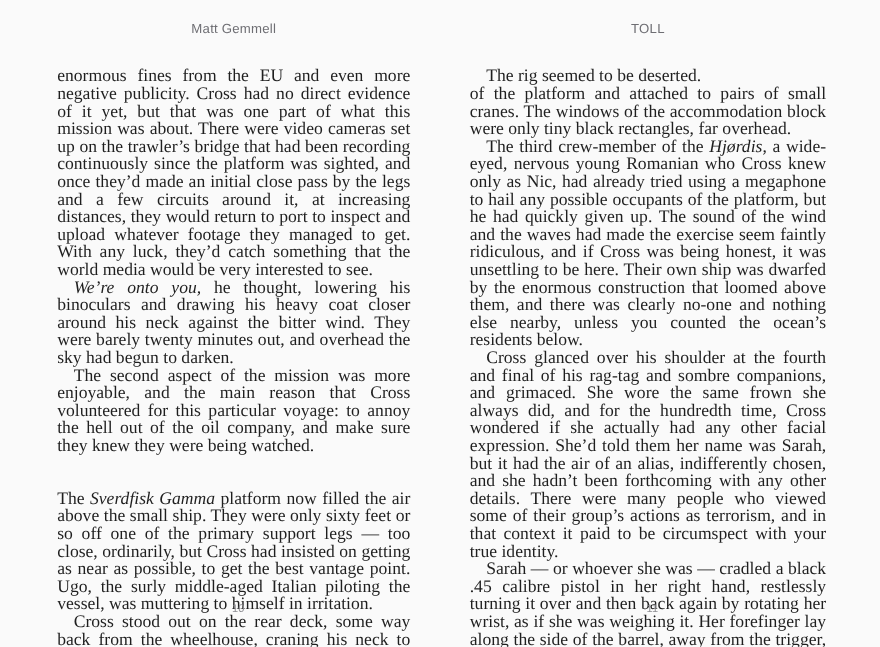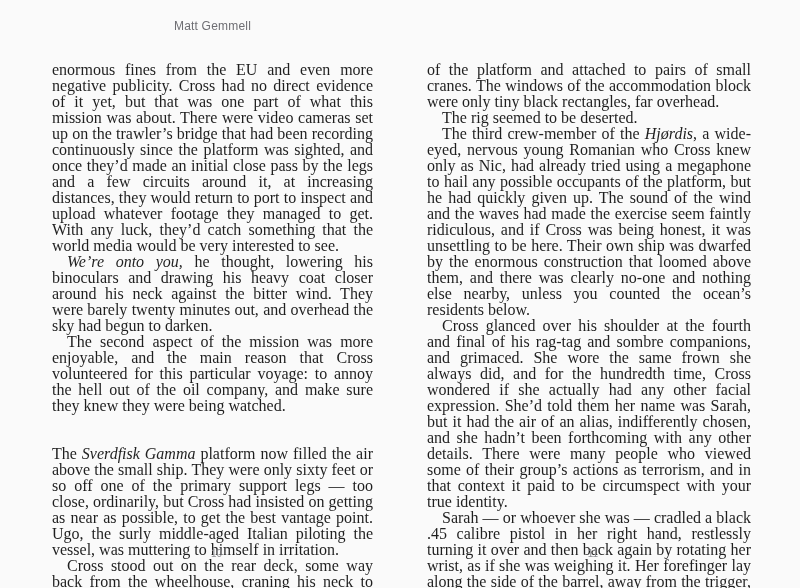--- a/index.html
+++ b/index.html
@@ -70,23 +70,24 @@
         <p class="para"><span>enormous fines from the EU and even more negative publicity. Cross had no direct evidence of it yet, but that was one part of what this mission was about. There were video cameras set up on the trawler’s bridge that had been recording continuously since the platform was sighted, and once they’d made an initial close pass by the legs and a few circuits around it, at increasing distances, they would return to port to inspect and upload whatever footage they managed to get. With any luck, they’d catch something that the world media would be very interested to see.</span></p>
         <p class="para indent"><span class="em">We’re onto you,</span><span> he thought, lowering his binoculars and drawing his heavy coat closer around his neck against the bitter wind. They were barely twenty minutes out, and overhead the sky had begun to darken.</span></p>
         <p class="para indent"><span>The second aspect of the mission was more enjoyable, and the main reason that Cross volunteered for this particular voyage: to annoy the hell out of the oil company, and make sure they knew they were being watched.</span></p>
         <p class="para section-gap"><span>The </span><span class="em">Sverdfisk Gamma</span><span> platform now filled the air above the small ship. They were only sixty feet or so off one of the primary support legs — too close, ordinarily, but Cross had insisted on getting as near as possible, to get the best vantage point. Ugo, the surly middle-aged Italian piloting the vessel, was muttering to himself in irritation.</span></p>
         <p class="para indent"><span>Cross stood out on the rear deck, some way back from the wheelhouse, craning his neck to look up at the vast installation. He could see the slate-grey clouds through various walkways, gratings, and gaps in the superstructure, and there were two bright orange lifeboats, covered with red tarpaulins, slung against the nearest side</span></p>
       </div>
     <div class="page-number">10</div>
   </div>
 
   <div class="page right">
+    <div class="running-header">TOLL</div>
     <div class="page-body">
+        <p class="para indent"><span>The rig seemed to be deserted.</span></p>
         <p class="para"><span>of the platform and attached to pairs of small cranes. The windows of the accommodation block were only tiny black rectangles, far overhead.</span></p>
-        <p class="para indent"><span>The rig seemed to be deserted.</span></p>
         <p class="para indent"><span>The third crew-member of the </span><span class="em">Hjørdis</span><span>, a wide-eyed, nervous young Romanian who Cross knew only as Nic, had already tried using a megaphone to hail any possible occupants of the platform, but he had quickly given up. The sound of the wind and the waves had made the exercise seem faintly ridiculous, and if Cross was being honest, it was unsettling to be here. Their own ship was dwarfed by the enormous construction that loomed above them, and there was clearly no-one and nothing else nearby, unless you counted the ocean’s residents below.</span></p>
         <p class="para indent"><span>Cross glanced over his shoulder at the fourth and final of his rag-tag and sombre companions, and grimaced. She wore the same frown she always did, and for the hundredth time, Cross wondered if she actually had any other facial expression. She’d told them her name was Sarah, but it had the air of an alias, indifferently chosen, and she hadn’t been forthcoming with any other details. There were many people who viewed some of their group’s actions as terrorism, and in that context it paid to be circumspect with your true identity.</span></p>
         <p class="para indent"><span>Sarah — or whoever she was — cradled a black .45 calibre pistol in her right hand, restlessly turning it over and then back again by rotating her wrist, as if she was weighing it. Her forefinger lay along the side of the barrel, away from the trigger, and her shoulders were tense. Antagonistic exchanges with private security personnel were common during trips like these, and it was wise to be prepared. Cross had never been involved in an actual exchange of fire, and he</span></p>
       </div>
     <div class="page-number">11</div>
   </div>
 
 </div>
 
 </body></html>

